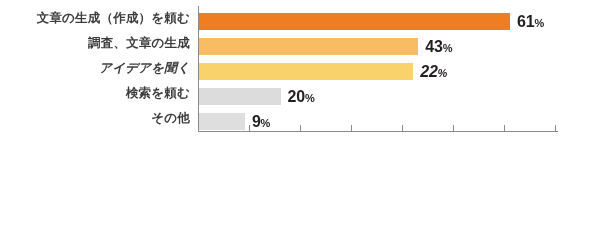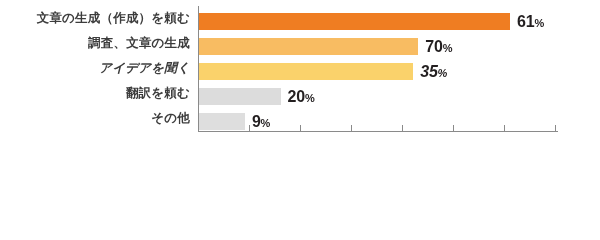--- a/index.html
+++ b/index.html
@@ -115,32 +115,32 @@
         <div class="cat-label">文章の生成（作成）を頼む</div>
         <div class="bar-wrap">
           <span class="bar" style="width: 311.1px; background: rgb(239, 125, 34);"></span>
           <span class="val-label"><span class="num">61</span><span class="pct">%</span></span>
         </div>
       </div>
       <div class="row" style="top: 31px;">
         <div class="cat-label">調査、文章の生成</div>
         <div class="bar-wrap">
           <span class="bar" style="width: 219.3px; background: rgb(248, 188, 98);"></span>
-          <span class="val-label"><span class="num">70</span><span class="pct">%</span></span>
+          <span class="val-label"><span class="num">43</span><span class="pct">%</span></span>
         </div>
       </div>
       <div class="row" style="top: 56px; font-style: italic;">
         <div class="cat-label">アイデアを聞く</div>
         <div class="bar-wrap">
           <span class="bar" style="width: 214.2px; background: rgb(250, 210, 107);"></span>
-          <span class="val-label"><span class="num">35</span><span class="pct">%</span></span>
+          <span class="val-label"><span class="num">22</span><span class="pct">%</span></span>
         </div>
       </div>
       <div class="row" style="top: 81px;">
-        <div class="cat-label">翻訳を頼む</div>
+        <div class="cat-label">検索を頼む</div>
         <div class="bar-wrap">
           <span class="bar" style="width: 81.6px; background: rgb(220, 220, 220);"></span>
           <span class="val-label"><span class="num">20</span><span class="pct">%</span></span>
         </div>
       </div>
       <div class="row" style="top: 106px;">
         <div class="cat-label">その他</div>
         <div class="bar-wrap">
           <span class="bar" style="width: 45.9px; background: rgb(222, 222, 222);"></span>
           <span class="val-label"><span class="num">9</span><span class="pct">%</span></span>

